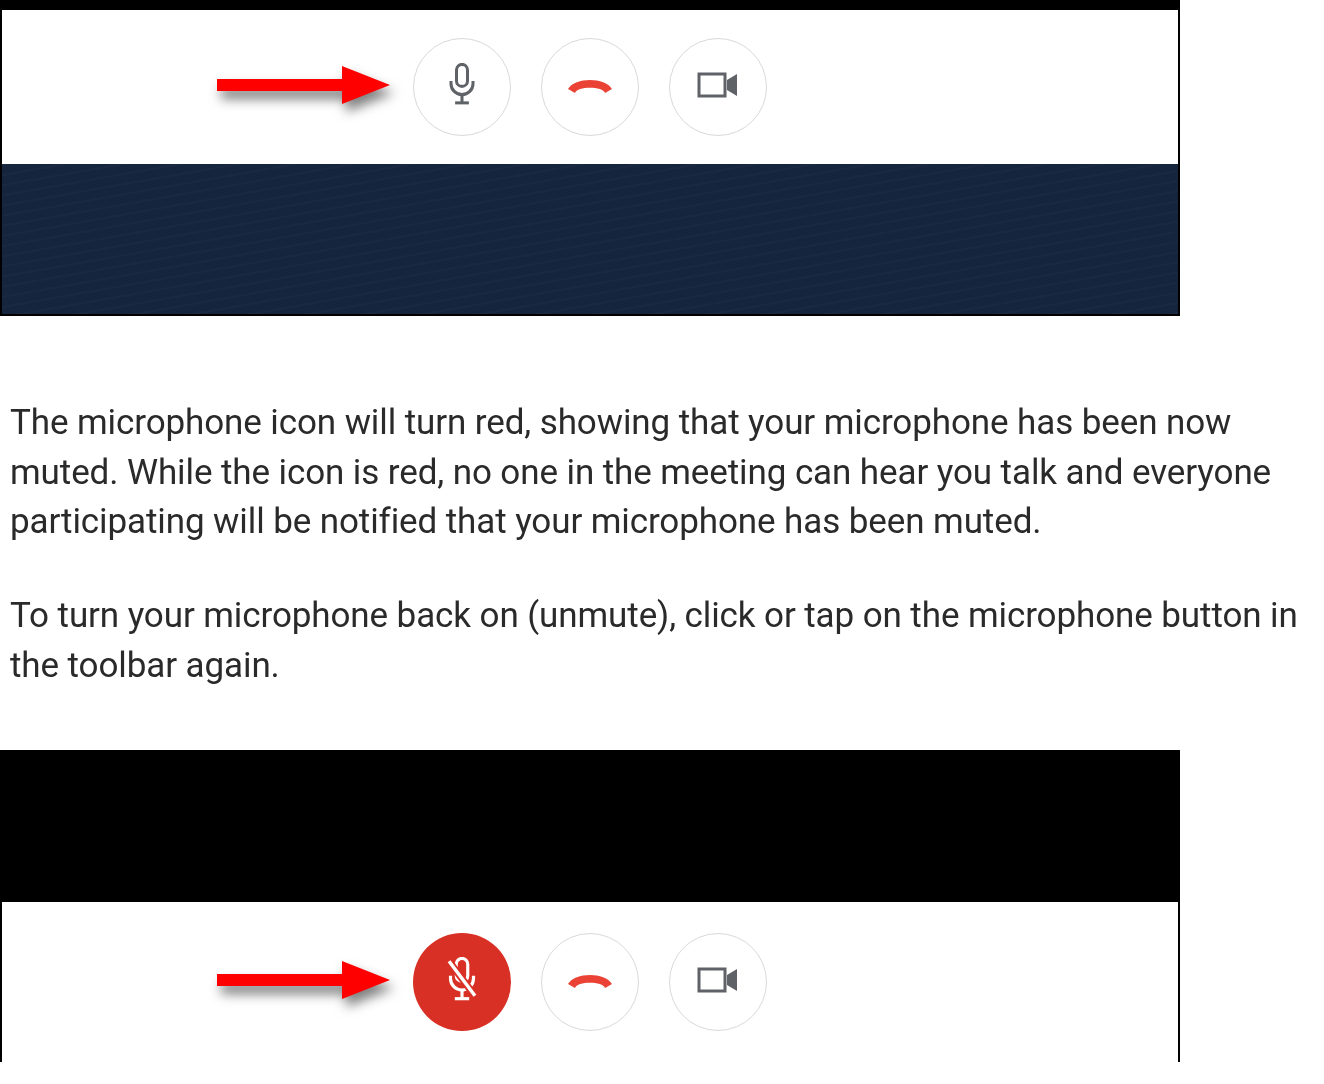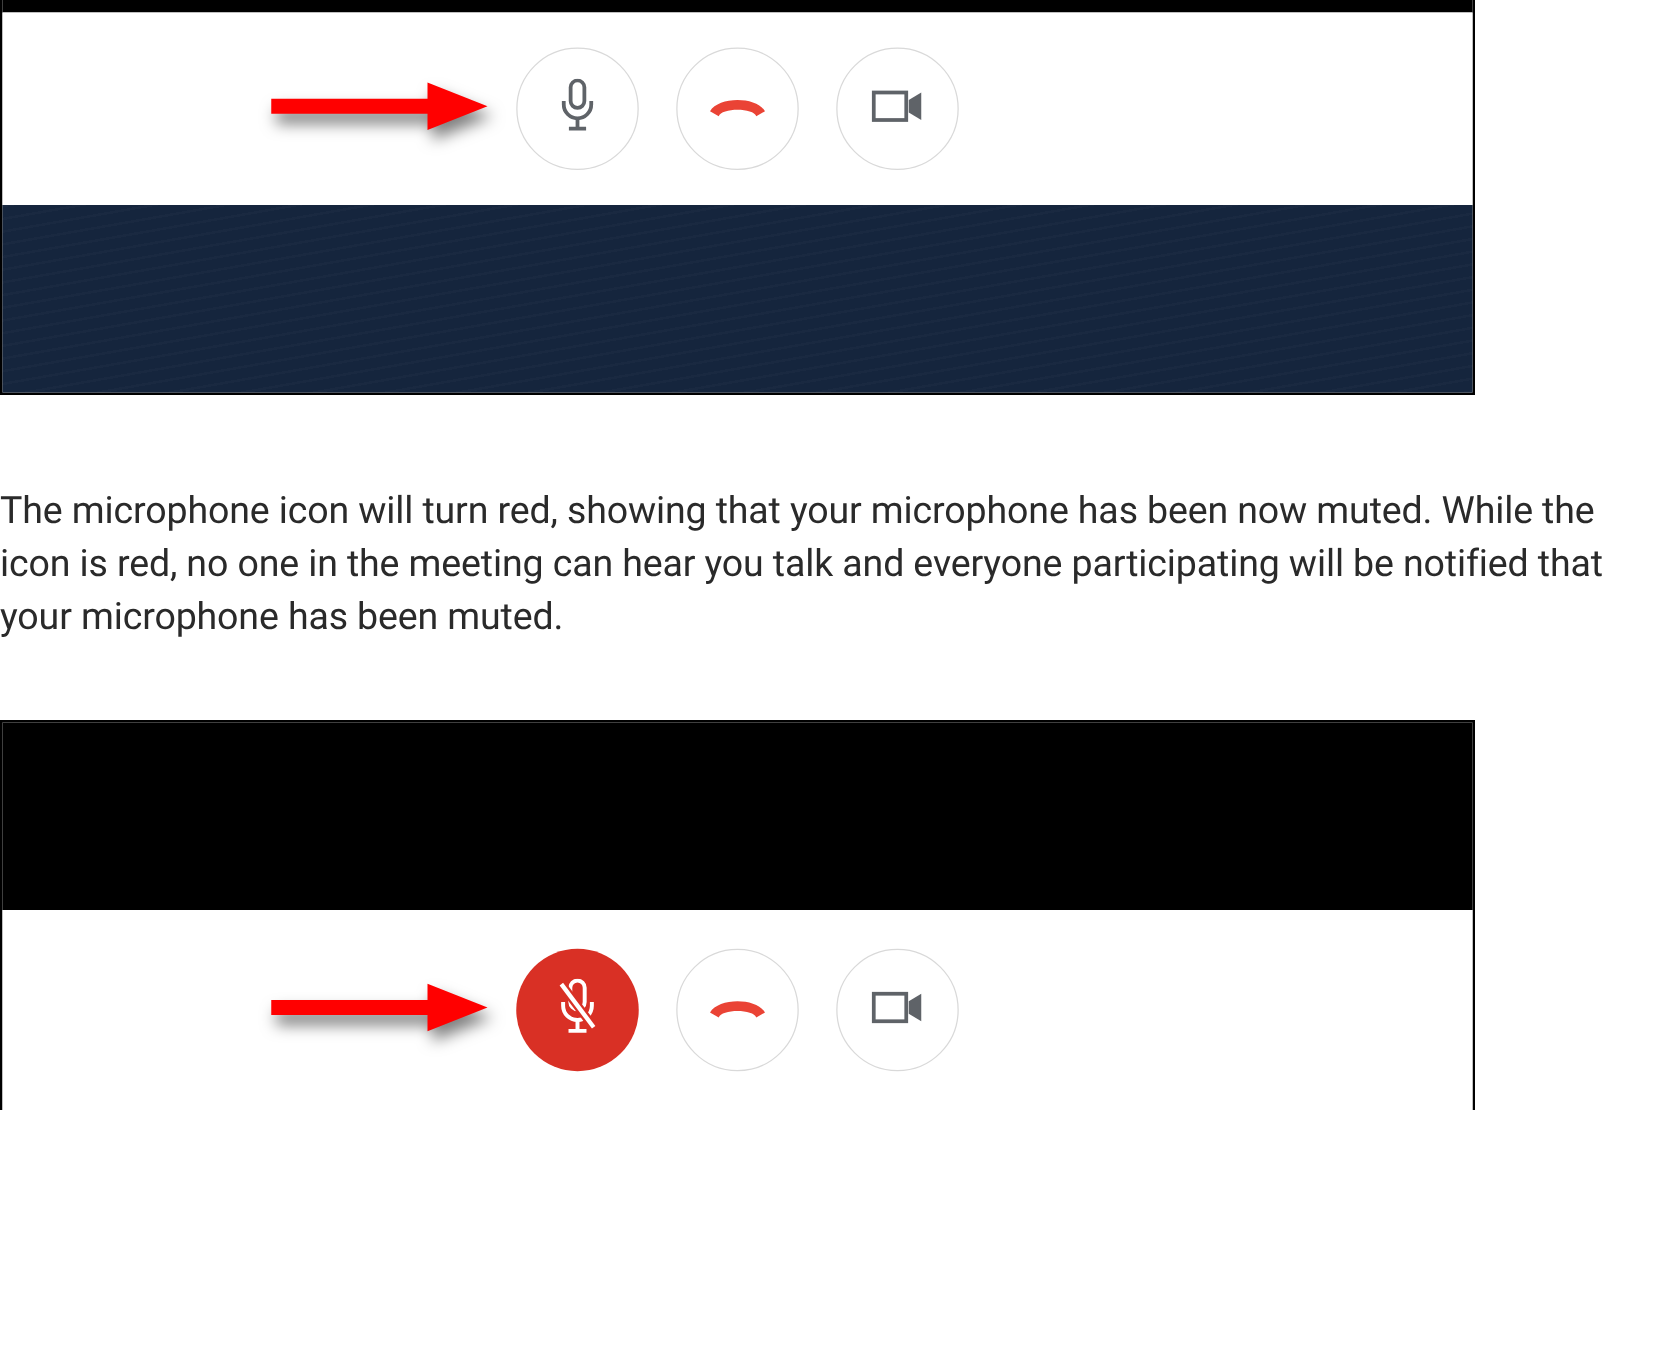--- a/index.html
+++ b/index.html
@@ -69,24 +69,24 @@
         170deg,
         rgba(255,255,255,0.02) 0px,
         rgba(255,255,255,0.02) 2px,
         rgba(0,0,0,0) 2px,
         rgba(0,0,0,0) 10px
       );
   }
 
   
   .para {
-    font-size: 30px;
+    font-size: 35px;
     line-height: 1.42;
     color: #2a2a2a;
-    margin: 0;
+    margin: 10px;
     letter-spacing: -0.1px;
   }
   .para-block {
     padding: 72px 0 0 0;
     width: 1324px;
   }
 
   
   .shot2-top-black {
     height: 150px;
@@ -146,20 +146,21 @@
         </span>
       </div>
 
     </div>
   </div>
   <div class="shot1-bottom"></div>
 </div>
 
 <div class="para-block">
   <p class="para">The microphone icon will turn red, showing that your microphone has been now muted. While the icon is red, no one in the meeting can hear you talk and everyone participating will be notified that your microphone has been muted.</p>
+  <p class="para" style="margin-top:44px;">To turn your microphone back on (unmute), click or tap on the microphone button in the toolbar again.</p>
 </div>
 
 <div class="shot" style="margin-top:60px; border-bottom:none;">
   <div class="shot2-top-black"></div>
   <div class="shot2-toolbar">
 
     <div class="arrow">
       <svg width="180" height="50" viewBox="0 0 180 50">
         <line x1="5" y1="25" x2="135" y2="25" stroke="#ff0000" stroke-width="12"></line>
         <polygon points="130,6 178,25 130,44" fill="#ff0000"></polygon>

